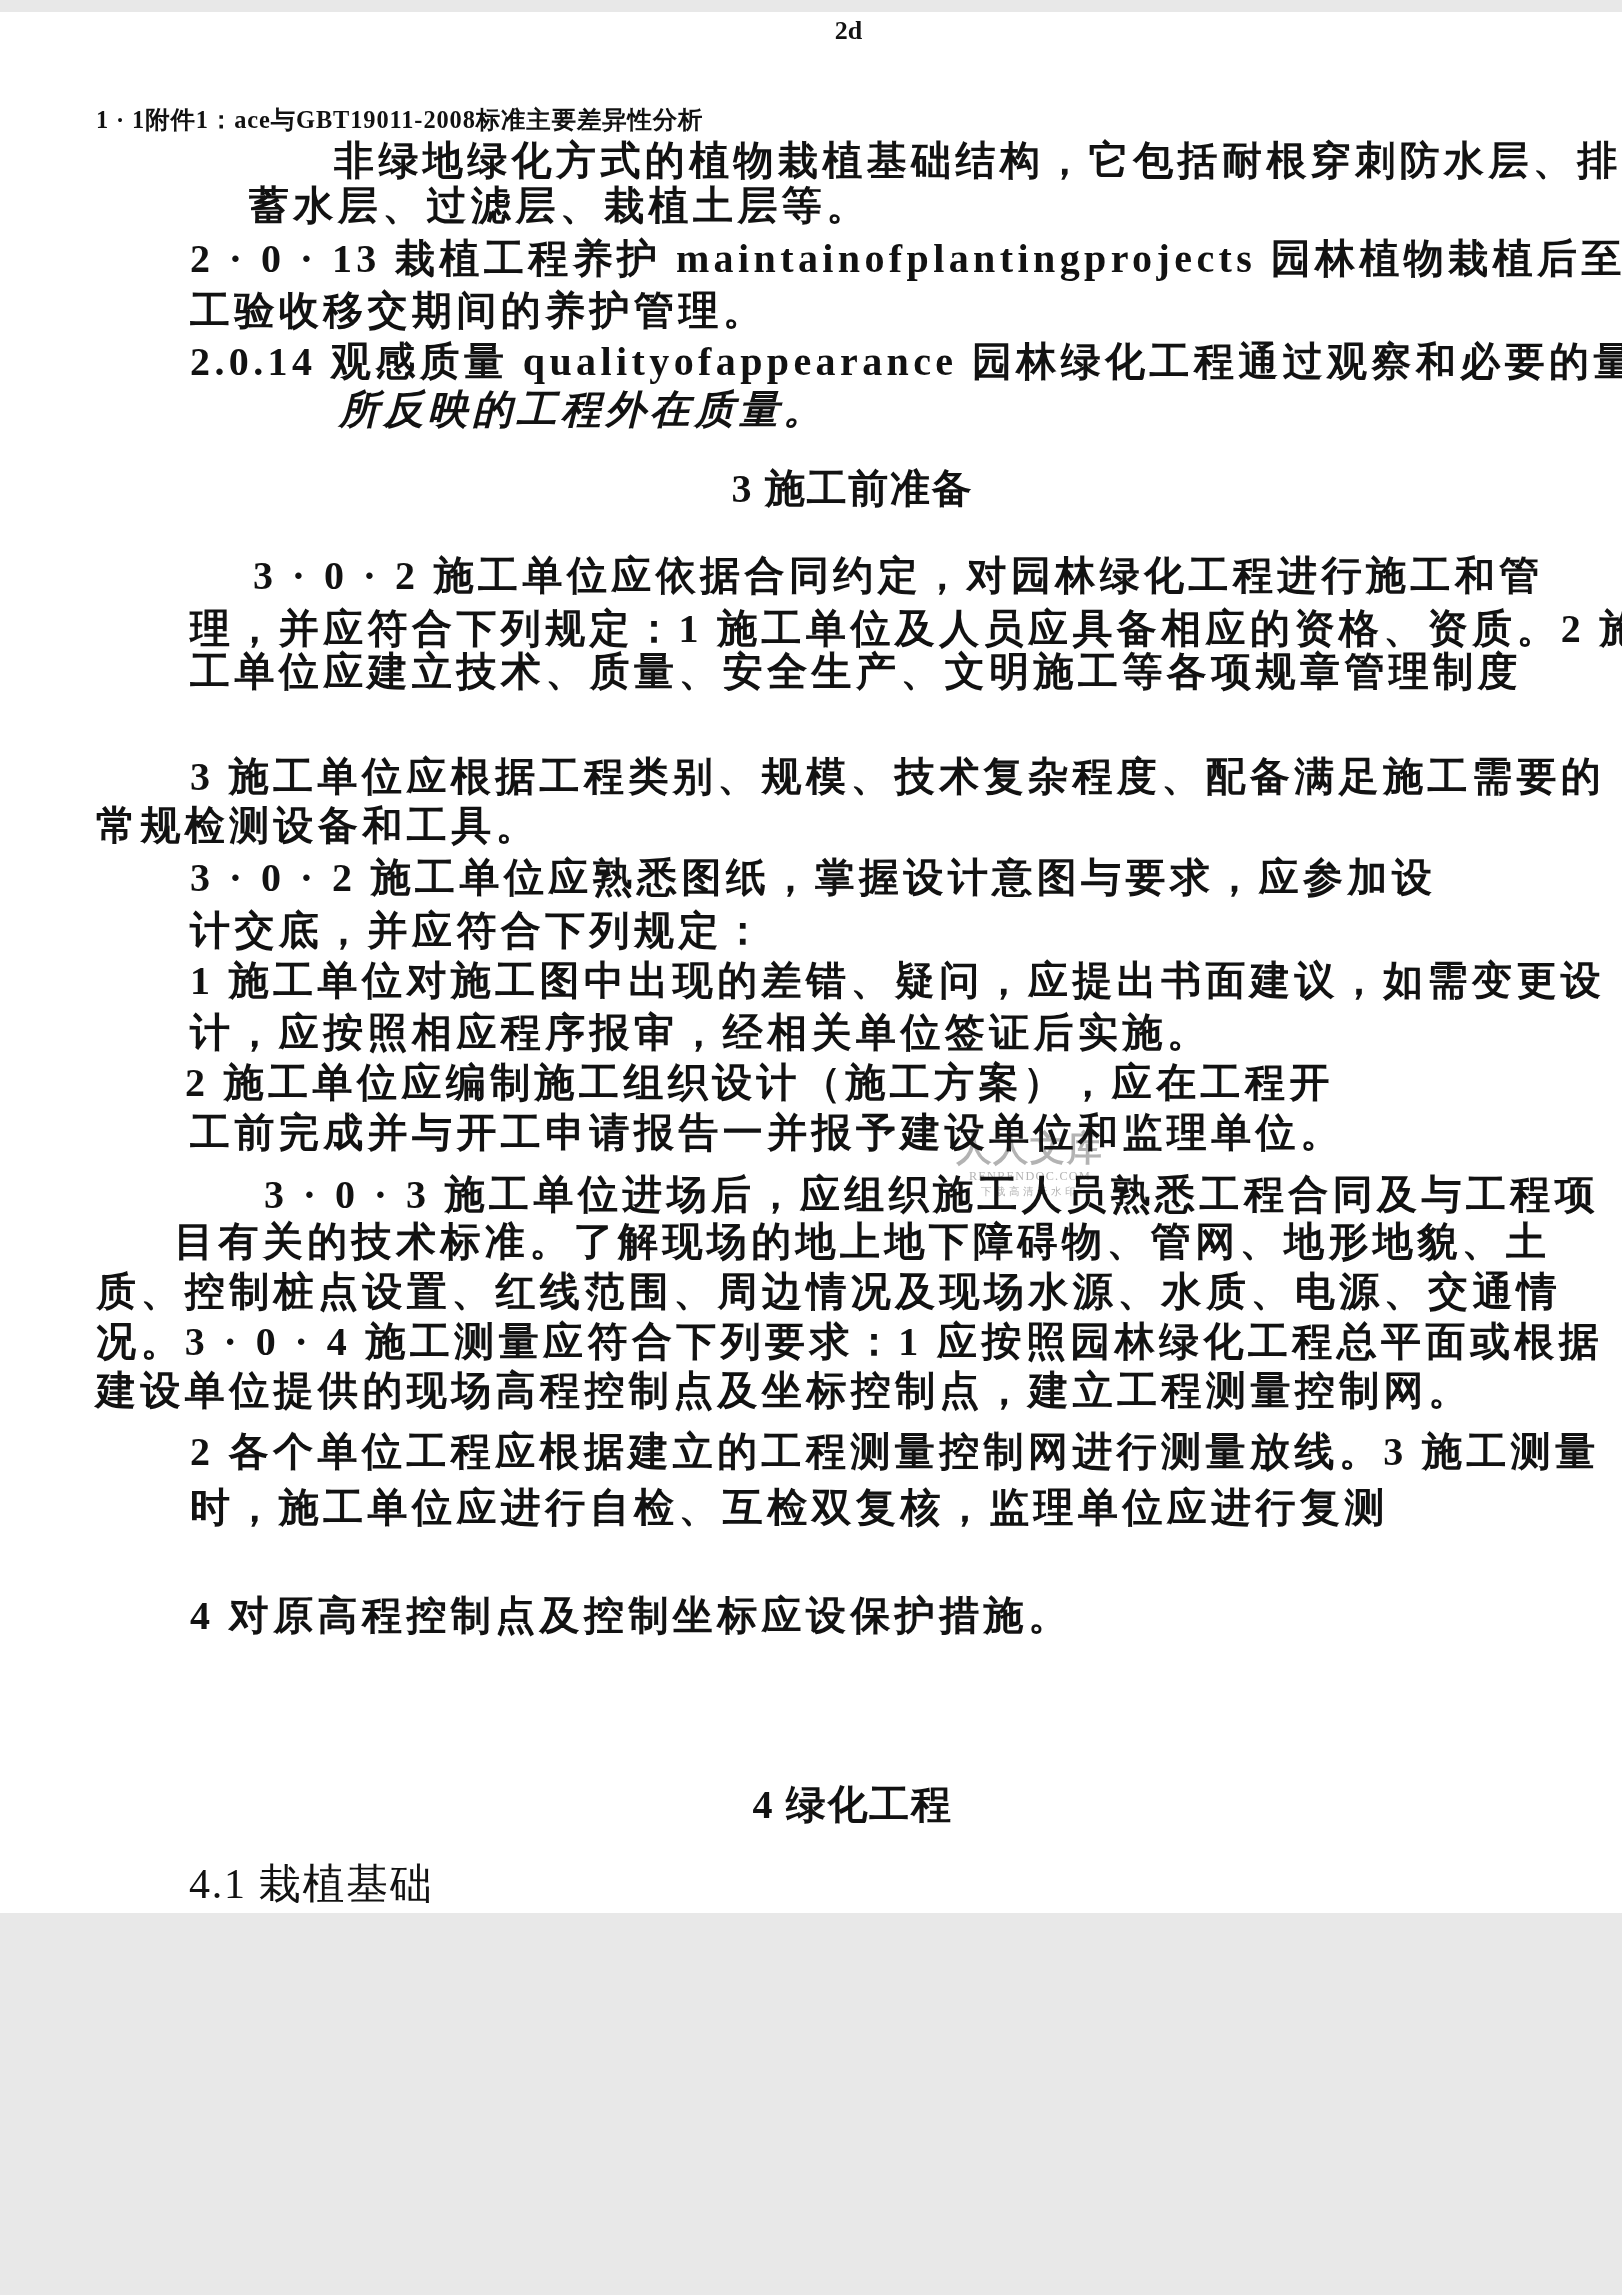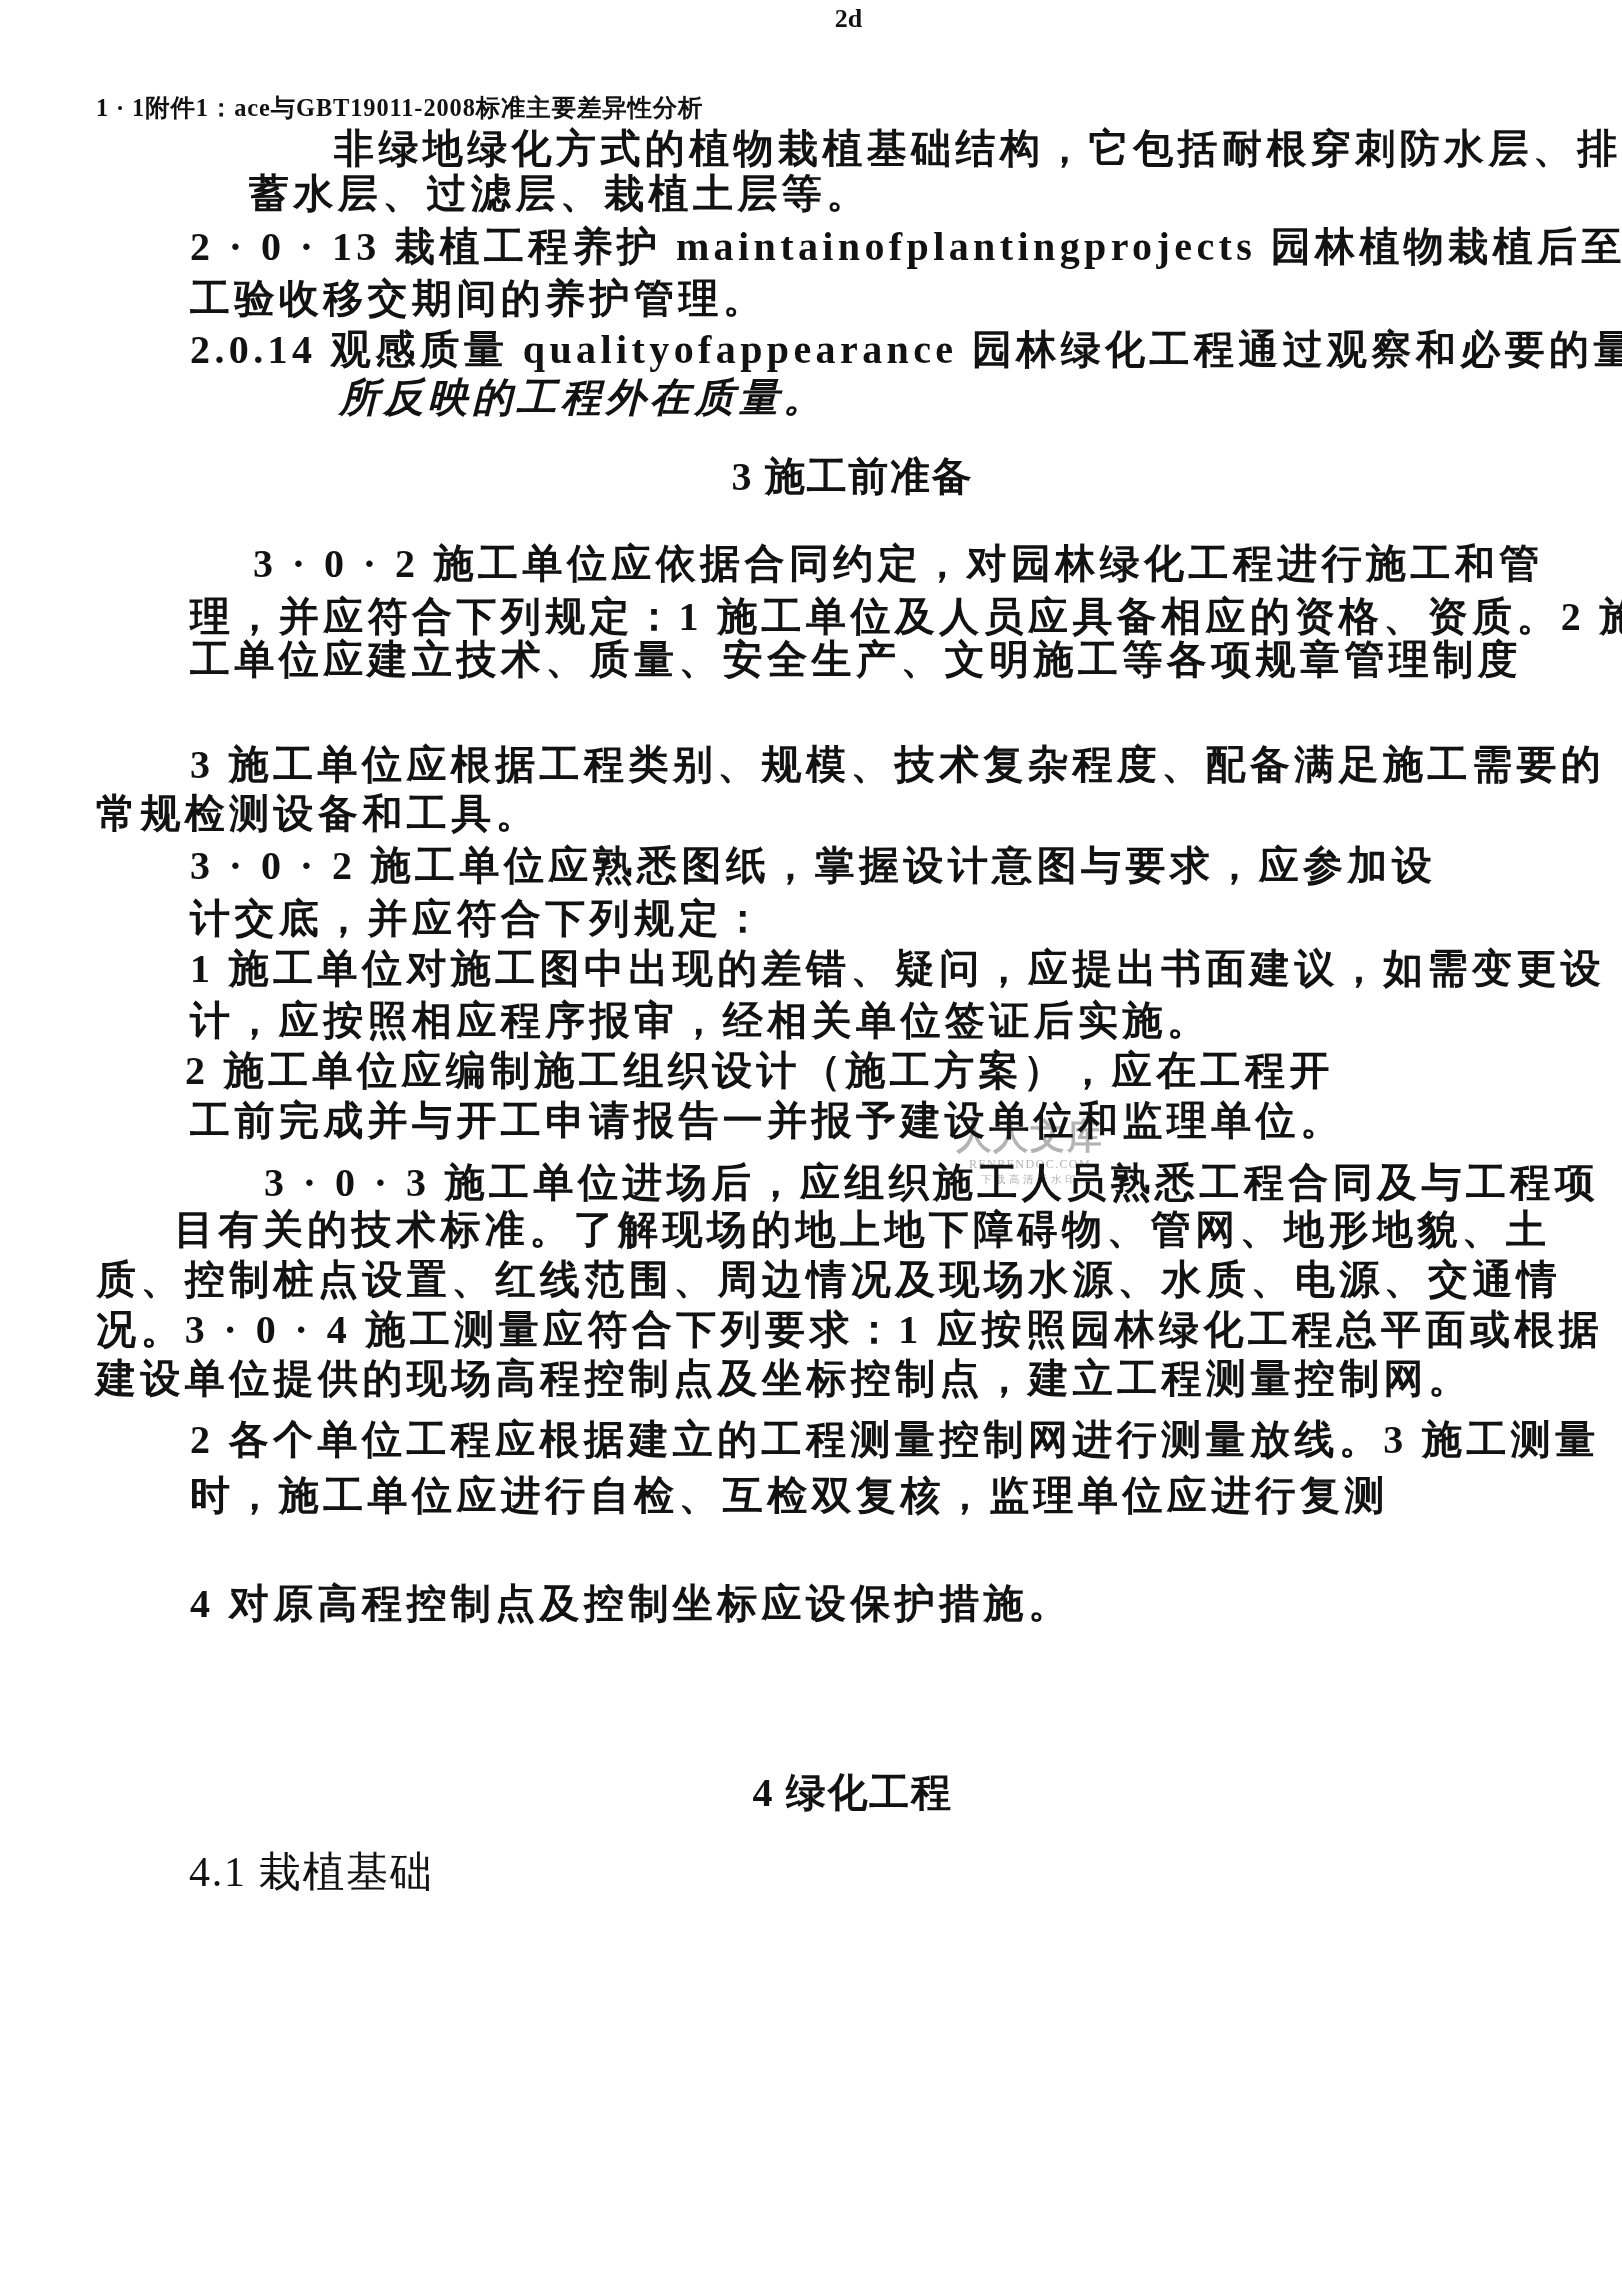--- a/index.html
+++ b/index.html
@@ -1,17 +1,17 @@
 <!DOCTYPE html>
 <html style="font-size:14px"><head>
 <meta charset="utf-8">
 <style>
   html,body{margin:0;padding:0;background:#e8e8e8;}
   .sheet{
-    position:relative;width:1623px;height:2295px;margin:0 auto;
+    position:relative;width:1623px;height:1901px;margin:12px auto;
     background:var(--bg,#ffffff);overflow:hidden;
     font-family:"Liberation Serif","DejaVu Serif",serif;color:var(--text,#121212);
   }
   .page-number{
     position:absolute;top:4.4px;left:74px;right:0;text-align:center;
     font-size:26px;font-weight:700;white-space:nowrap;z-index:2;
   }
   .attachment-title{
     position:absolute;top:92px;left:96px;right:0;text-align:left;
     font-size:24.4px;font-weight:700;letter-spacing:0.9px;white-space:nowrap;z-index:2;

